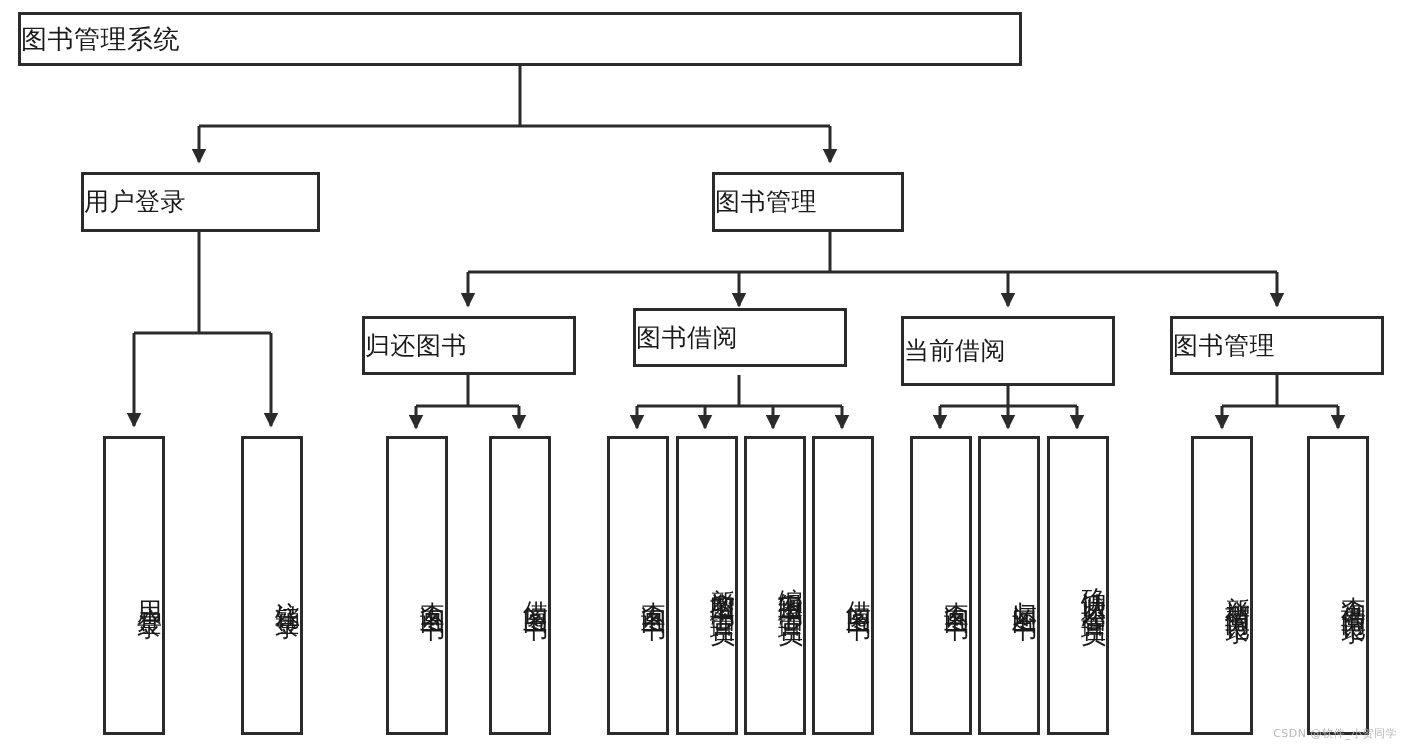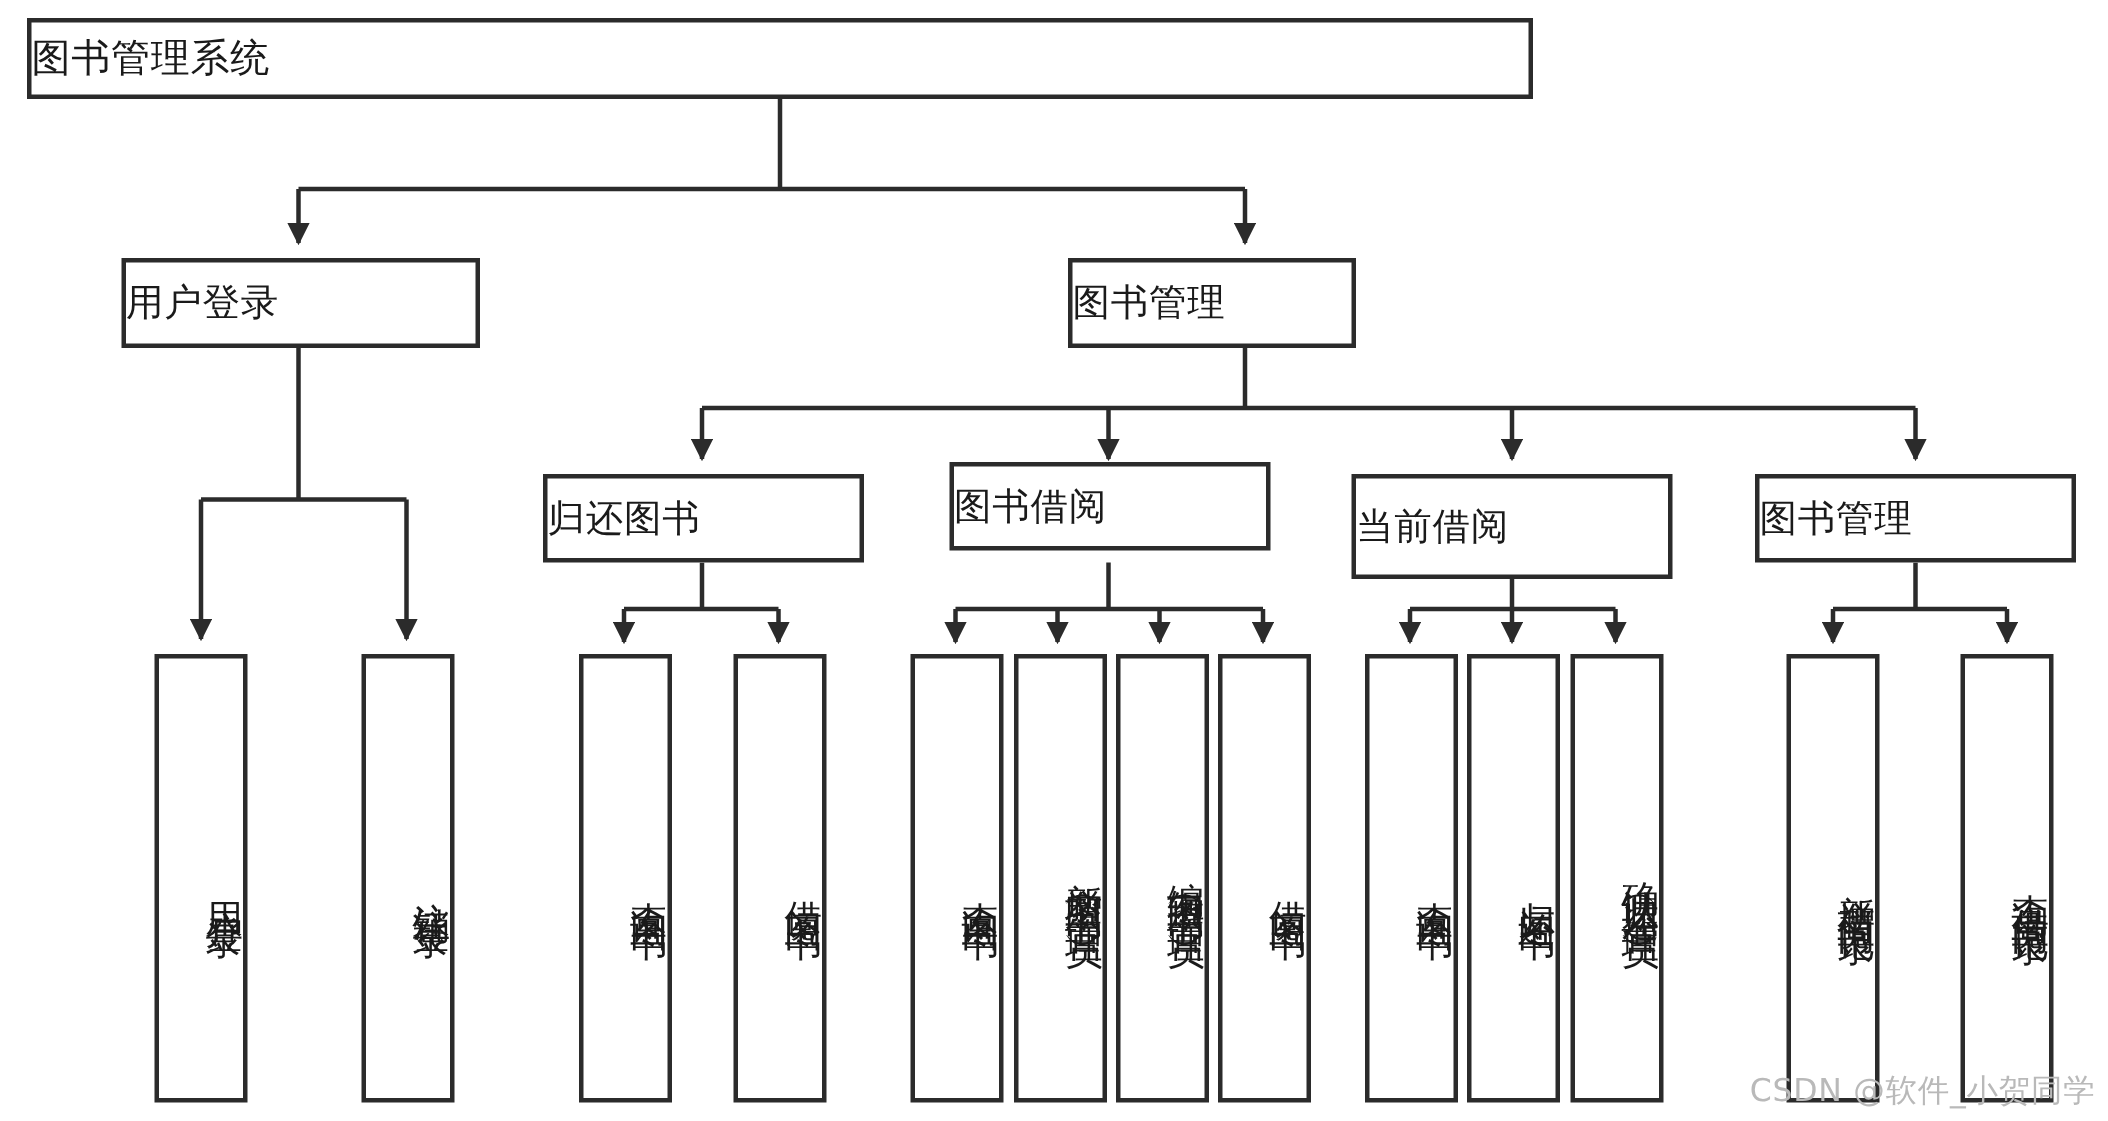--- a/index.html
+++ b/index.html
@@ -54,21 +54,21 @@
     text-orientation: upright;
     white-space: nowrap;
   }
   #root-node {
     font-size: 26px;
   }
   #watermark {
     position: absolute;
     right: 8px;
     bottom: 6px;
-    font-size: 21px;
+    font-size: 11px;
     color: #b9b9b9;
     letter-spacing: 0.5px;
     white-space: nowrap;
   }
 </style>
 </head>
 <body>
 
 <div id="canvas">
 

